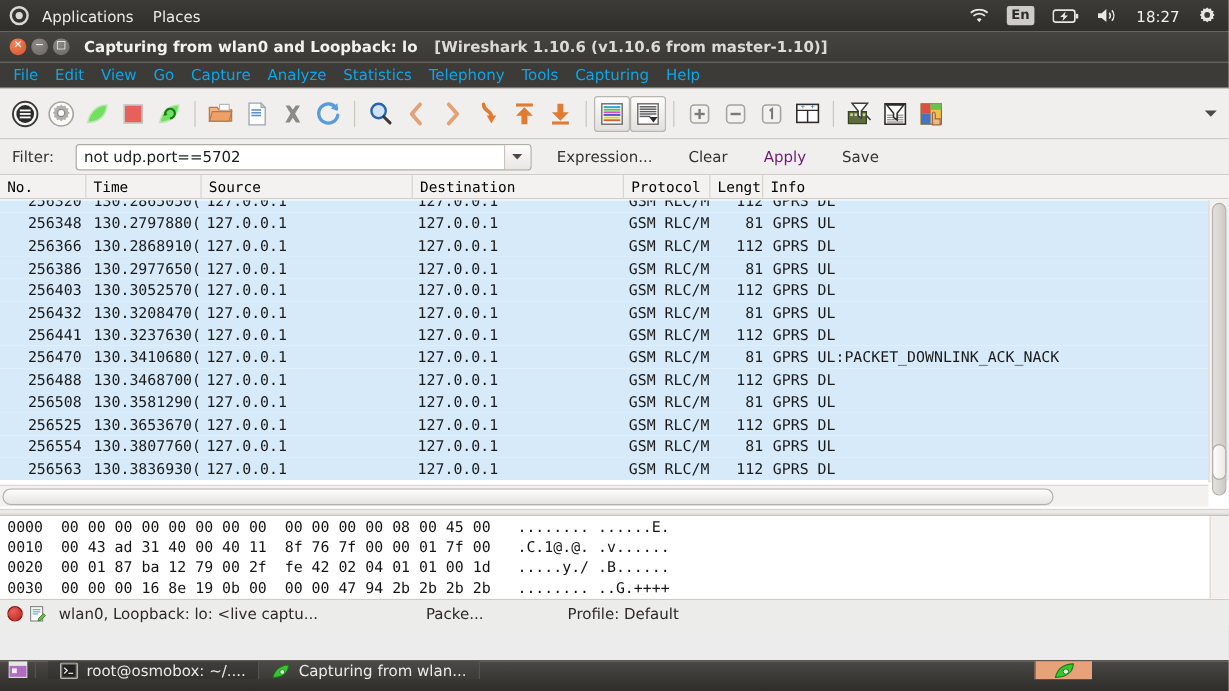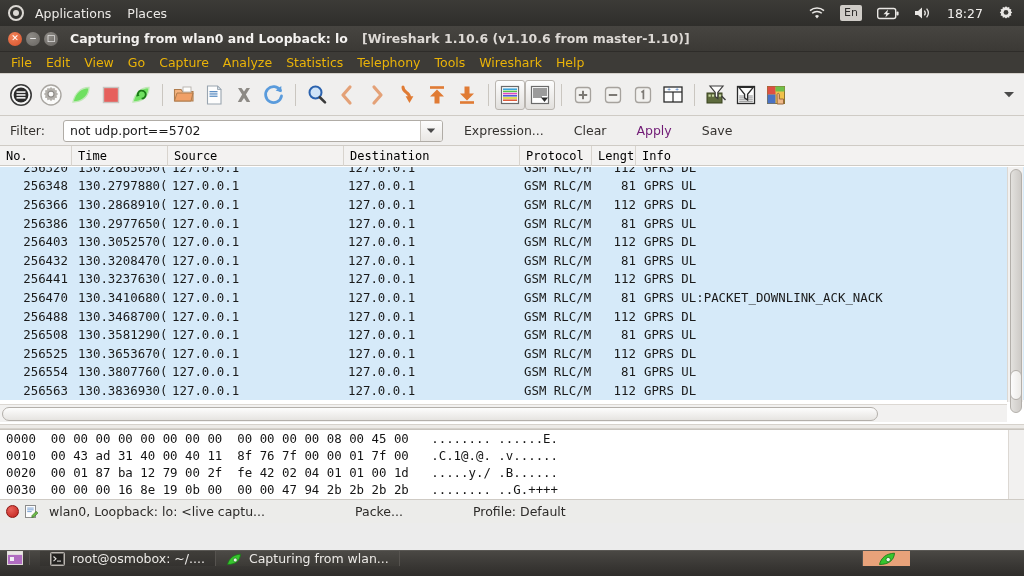--- a/index.html
+++ b/index.html
@@ -30,21 +30,21 @@
     content: ""; position: absolute; left: 3px; top: 3px;
     width: 6px; height: 6px; border-radius: 50%; background: #dcd9d4;
   }
   .panel-right {
     position: absolute; right: 4px; top: 0; height: 26px;
     display: flex; align-items: center; gap: 3px;
   }
   .tray-ico { padding: 3px 6px; display: flex; align-items: center; color: #e9e7e4; }
   .lang-box {
     background: #cfccc7; color: #2d2c2a;
-    font-size: 11px; font-weight: normal;
+    font-size: 11px; font-weight: bold;
     padding: 1px 4px; border-radius: 2px; line-height: 14px;
   }
   .clock { font-size: 12.5px; padding: 0 6px; color: #f1efed; }
 
   
   #window {
     width: 1024px; height: 524px; position: relative;
     background: #ececec;
     display: flex; flex-direction: column;
   }
@@ -70,21 +70,21 @@
     margin-left: 14px; white-space: nowrap;
   }
 
   
   #menubar {
     height: 22px; background: #3d3b37;
     display: flex; align-items: center; padding-left: 4px;
     border-bottom: 1px solid #d4d0ca;
   }
   .menu-item {
-    color: #eab308; font-size: 12.5px; padding: 6px 7px; white-space: nowrap;
+    color: #0ea5e9; font-size: 12.5px; padding: 6px 7px; white-space: nowrap;
   }
 
   
   #toolbar {
     height: 42px; background: #f0efee;
     border-bottom: 1px solid #cfcbc5;
     display: flex; align-items: center; padding: 0 6px;
     position: relative;
   }
   .tb { width: 30px; height: 30px; display: flex; align-items: center; justify-content: center; flex: none; }
@@ -303,21 +303,21 @@
   <div id="menubar">
     <div class="menu-item">File</div>
     <div class="menu-item">Edit</div>
     <div class="menu-item">View</div>
     <div class="menu-item">Go</div>
     <div class="menu-item">Capture</div>
     <div class="menu-item">Analyze</div>
     <div class="menu-item">Statistics</div>
     <div class="menu-item">Telephony</div>
     <div class="menu-item">Tools</div>
-    <div class="menu-item">Wireshark</div>
+    <div class="menu-item">Capturing</div>
     <div class="menu-item">Help</div>
   </div>
 
   <div id="toolbar">
 
     <div class="tb">
       <svg width="24" height="24" viewBox="0 0 24 24">
         <circle cx="12" cy="12" r="10.2" fill="#f7f7f6" stroke="#3a3a3a" stroke-width="1.6"></circle>
         <circle cx="12" cy="12" r="7.4" fill="#2b2b2b"></circle>
         <rect x="7.5" y="8.3" width="9" height="1.5" fill="#fff"></rect>

